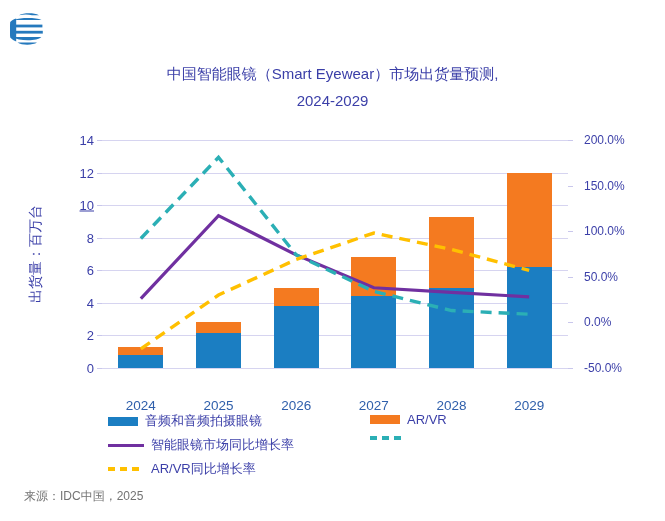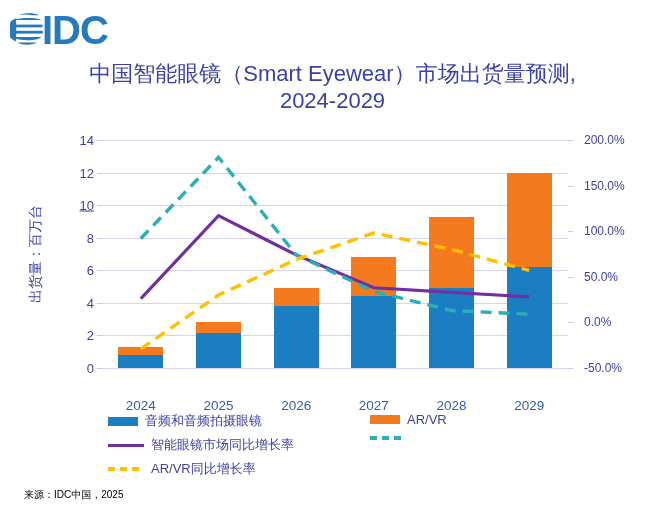--- a/index.html
+++ b/index.html
@@ -37,21 +37,21 @@
     font-family: "Liberation Sans", sans-serif;
   }
 
   
   #title {
     position: absolute;
     left: 60px;
     top: 60px;
     width: 545px;
     text-align: center;
-    font-size: 22px;
+    font-size: 15px;
     line-height: 27px;
     color: #3b3fa8;
     font-weight: 400;
   }
 
   
   #chart {
     position: absolute;
     left: 0px;
     top: 130px;
@@ -165,40 +165,39 @@
     background-image: linear-gradient(to right, currentColor 60%, transparent 60%);
     background-size: 12px 4px;
     background-repeat: repeat-x;
   }
 
   
   #source {
     position: absolute;
     left: 24px;
     top: 488px;
-    font-size: 10px;
-    color: #000000;
+    font-size: 12px;
+    color: #737373;
   }
 </style>
 </head>
 <body>
 
 <div id="logo">
   <svg id="logo-globe" viewBox="0 0 34 36">
     <g fill="#2579bd">
       <path d="M9 3.2 C14 0.6 24 0.6 29 3.2 L22 3.2 C18 2.2 13 2.4 9 3.2 Z"></path>
       <path d="M4.5 8.0 C10 5.4 26 5.4 31.5 8.0 L4.5 8.0 Z"></path>
       <path d="M2.2 12.6 L32.4 12.6 L32.4 15.4 L2.2 15.4 Z"></path>
       <path d="M1.6 18.8 L32.8 18.8 L32.8 21.6 L1.6 21.6 Z"></path>
       <path d="M3.2 25.0 L31.4 25.0 C29 27.4 24 28.2 18 28.2 C11 28.2 6 27.2 3.2 25.0 Z"></path>
       <path d="M7.5 30.6 L27 30.6 C23 33.4 12 33.6 7.5 30.6 Z"></path>
       <path d="M0.2 10.0 C2 8.0 4 7.0 6.2 6.4 L6.2 29.6 C4 28.8 2 27.6 0.2 25.6 C-0.2 21.0 -0.2 14.6 0.2 10.0 Z"></path>
     </g>
   </svg>
-  <div id="logo-text">IDC</div>
 </div>
 
 <div id="title">
   <div>中国智能眼镜（Smart Eyewear）市场出货量预测,</div>
   <div>2024-2029</div>
 </div>
 
 <div id="chart">
   <div id="axis-title-left">
     <span>出货量：百万台</span>

